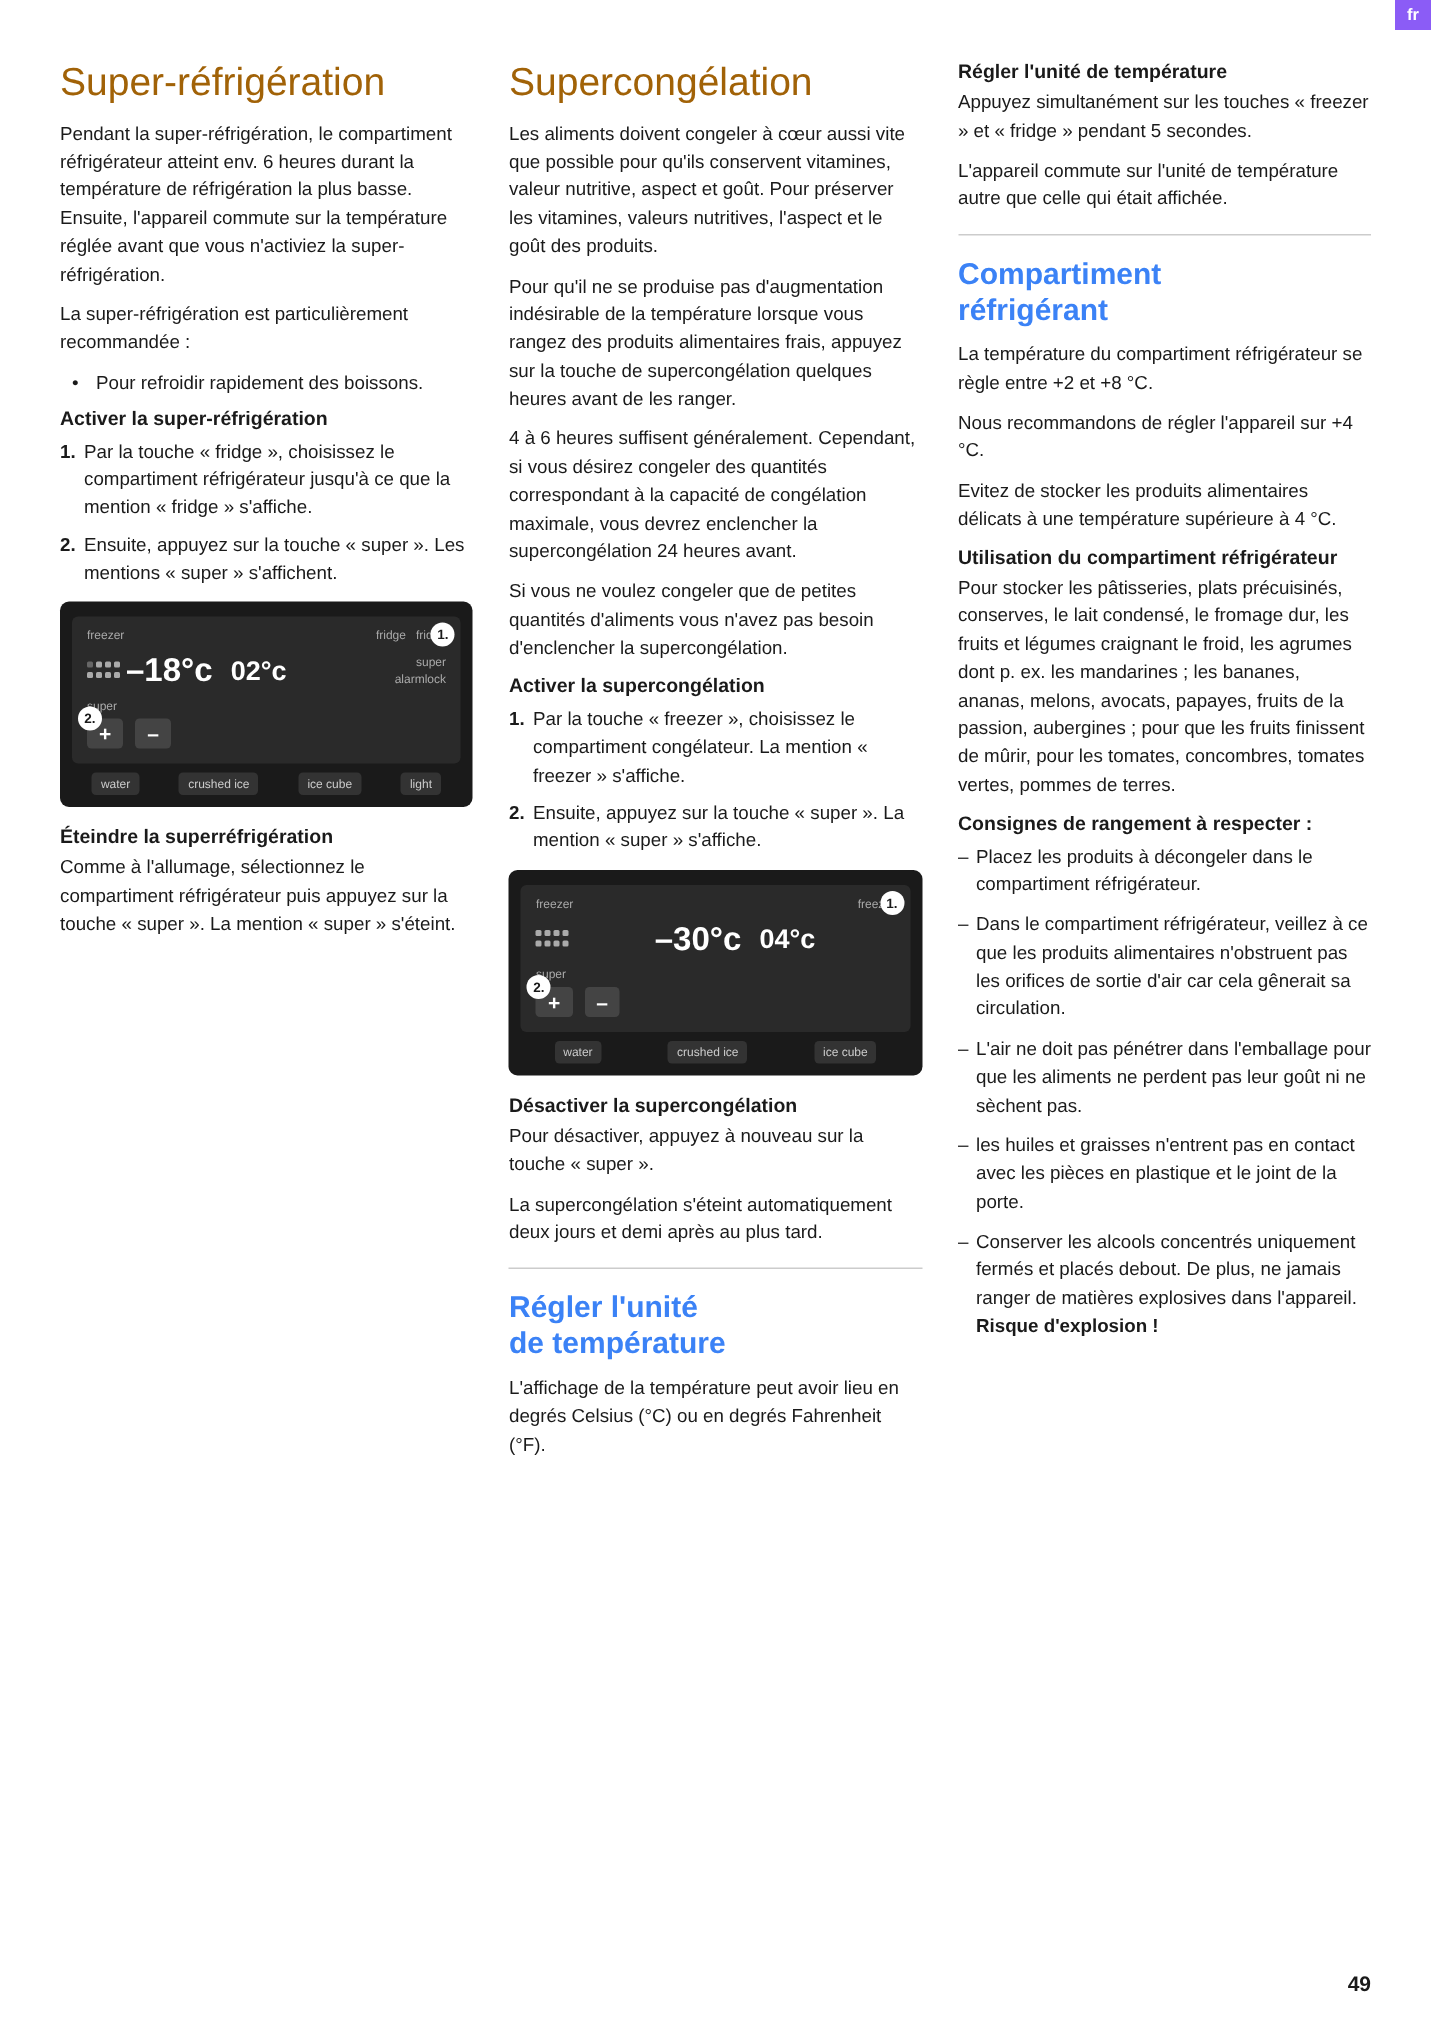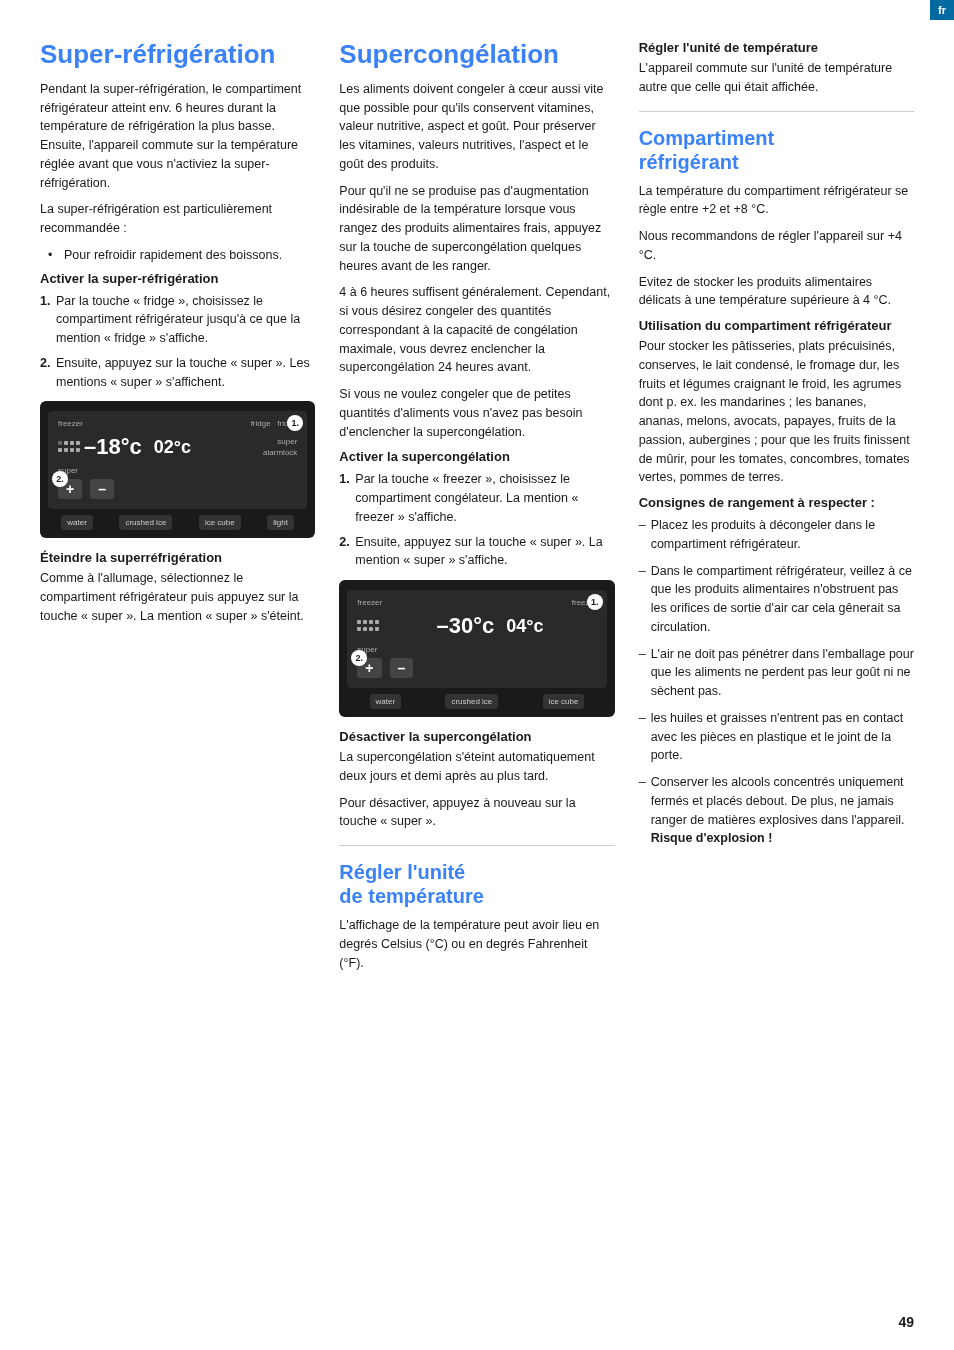--- a/index.html
+++ b/index.html
@@ -18,21 +18,21 @@
       min-height: 1350px;
       padding: 30px 40px 40px 40px;
       position: relative;
     }
 
     
     .lang-badge {
       position: absolute;
       top: 0;
       right: 0;
-      background: #0369a1;
+      background: #8b5cf6;
       color: #fff;
       font-size: 11px;
       padding: 4px 8px;
       font-weight: bold;
     }
 
     
     .page-number {
       position: absolute;
       bottom: 20px;
@@ -60,22 +60,22 @@
     }
 
     .col-right {
       flex: 1;
       min-width: 0;
     }
 
     
     .section-title-large {
       font-size: 26px;
-      font-weight: bold;
-      color: #3b82f6;
+      font-weight: normal;
+      color: #a16207;
       margin-bottom: 10px;
       line-height: 1.15;
     }
 
     .section-title-medium {
       font-size: 20px;
       font-weight: bold;
       color: #3b82f6;
       margin-bottom: 8px;
       line-height: 1.2;
@@ -403,34 +403,35 @@
           <div class="display-number" style="bottom:22px;left:4px;position:absolute;">2.</div>
         </div>
         <div class="display-buttons-row">
           <span class="display-btn">water</span>
           <span class="display-btn">crushed ice</span>
           <span class="display-btn">ice cube</span>
         </div>
       </div>
 
       <p class="section-title-small">Désactiver la supercongélation</p>
+      <p class="para">Pour désactiver, appuyez à nouveau sur la touche « super ».</p>
       <p class="para">La supercongélation s'éteint automatiquement deux jours et demi après au plus tard.</p>
-      <p class="para">Pour désactiver, appuyez à nouveau sur la touche « super ».</p>
 
       <hr class="hr">
 
       <h2 class="section-title-medium">
         <span>Régler l'unité</span><br>
         <span>de température</span>
       </h2>
       <p class="para">L'affichage de la température peut avoir lieu en degrés Celsius (°C) ou en degrés Fahrenheit (°F).</p>
     </div>
 
     <div class="col-right">
       <p class="section-title-small">Régler l'unité de température</p>
+      <p class="para">Appuyez simultanément sur les touches « freezer » et « fridge » pendant 5 secondes.</p>
       <p class="para">L'appareil commute sur l'unité de température autre que celle qui était affichée.</p>
 
       <hr class="hr">
 
       <h2 class="section-title-medium">
         <span>Compartiment</span><br>
         <span>réfrigérant</span>
       </h2>
 
       <p class="para">La température du compartiment réfrigérateur se règle entre +2 et +8 °C.</p>

